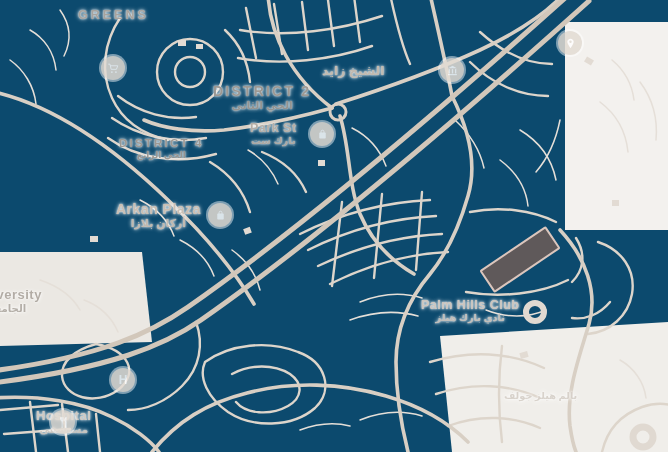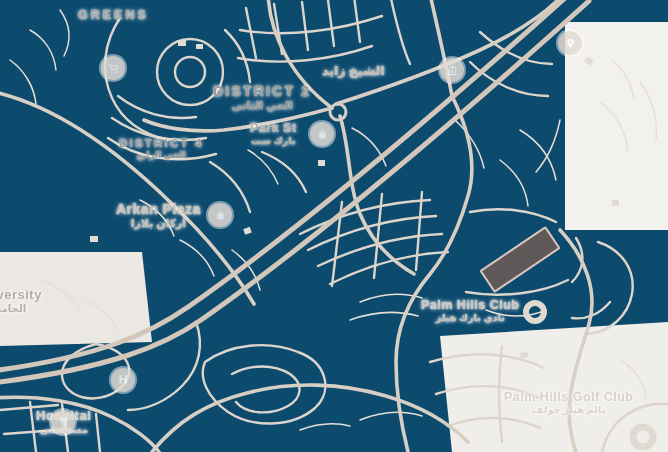--- a/index.html
+++ b/index.html
@@ -181,21 +181,20 @@
   </div>
       <div class="map-label" style="left: 36px; top: 369px; font-size: 13px; color: rgb(207, 201, 194); letter-spacing: 0.5px; font-weight: 600; margin-top: 40px;">
     <span class="en">Hospital</span>
     <span class="ar">مستشفى</span>
   </div>
       <div class="map-label" style="left: 406px; top: 298px; font-size: 12.5px; color: rgb(204, 197, 190); letter-spacing: 0.5px; font-weight: 600; margin-left: 15px;">
     <span class="en">Palm Hills Club</span>
     <span class="ar">نادي بارك هيلز</span>
   </div>
       <div class="map-label" style="left: 504px; top: 390px; font-size: 12.5px; color: rgb(215, 209, 202); letter-spacing: 0.5px; font-weight: 600;">
-    <span class="en">Palm Hills Golf Club</span>
     <span class="ar">بالم هيلز جولف</span>
   </div>
     </div>
   <div id="pois">
       <div class="poi" style="left: 113px; top: 68px;">
     <span class="glyph">
           <svg width="13" height="13" viewBox="0 0 24 24" fill="none" stroke="#fff" stroke-width="1.8" stroke-linecap="round" stroke-linejoin="round">
             <path d="M3 4h2.5l2.2 9.5h9.6L20 7H6.2"></path>
             <circle cx="9" cy="18.5" r="1.6" fill="#fff" stroke="none"></circle>
             <circle cx="16.5" cy="18.5" r="1.6" fill="#fff" stroke="none"></circle>

